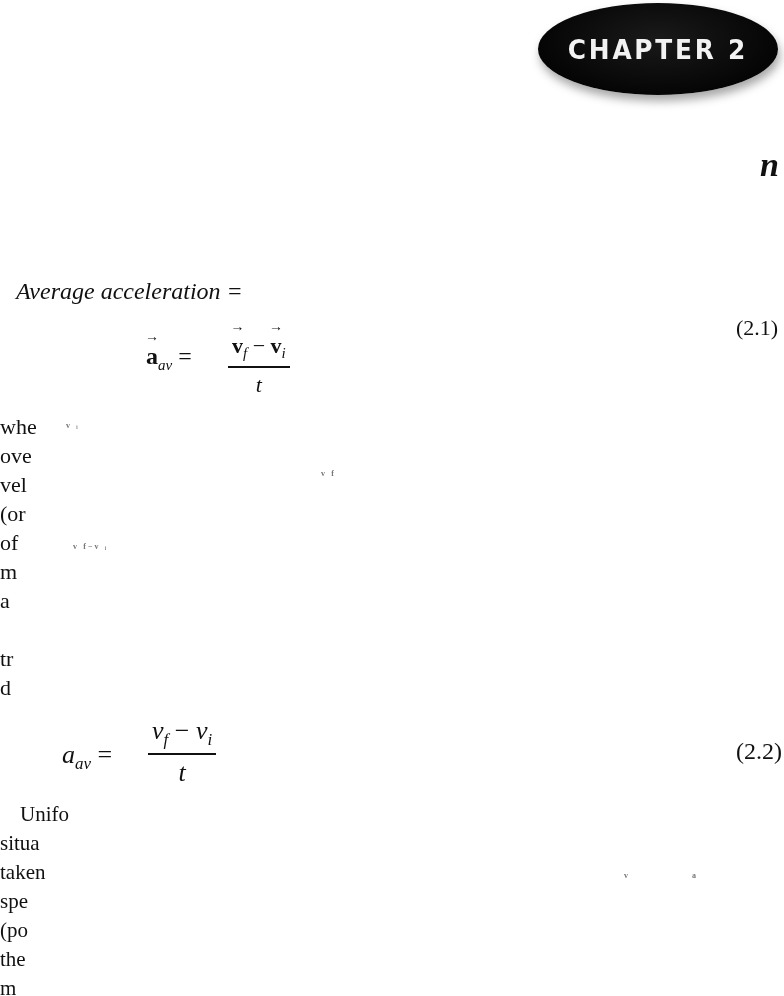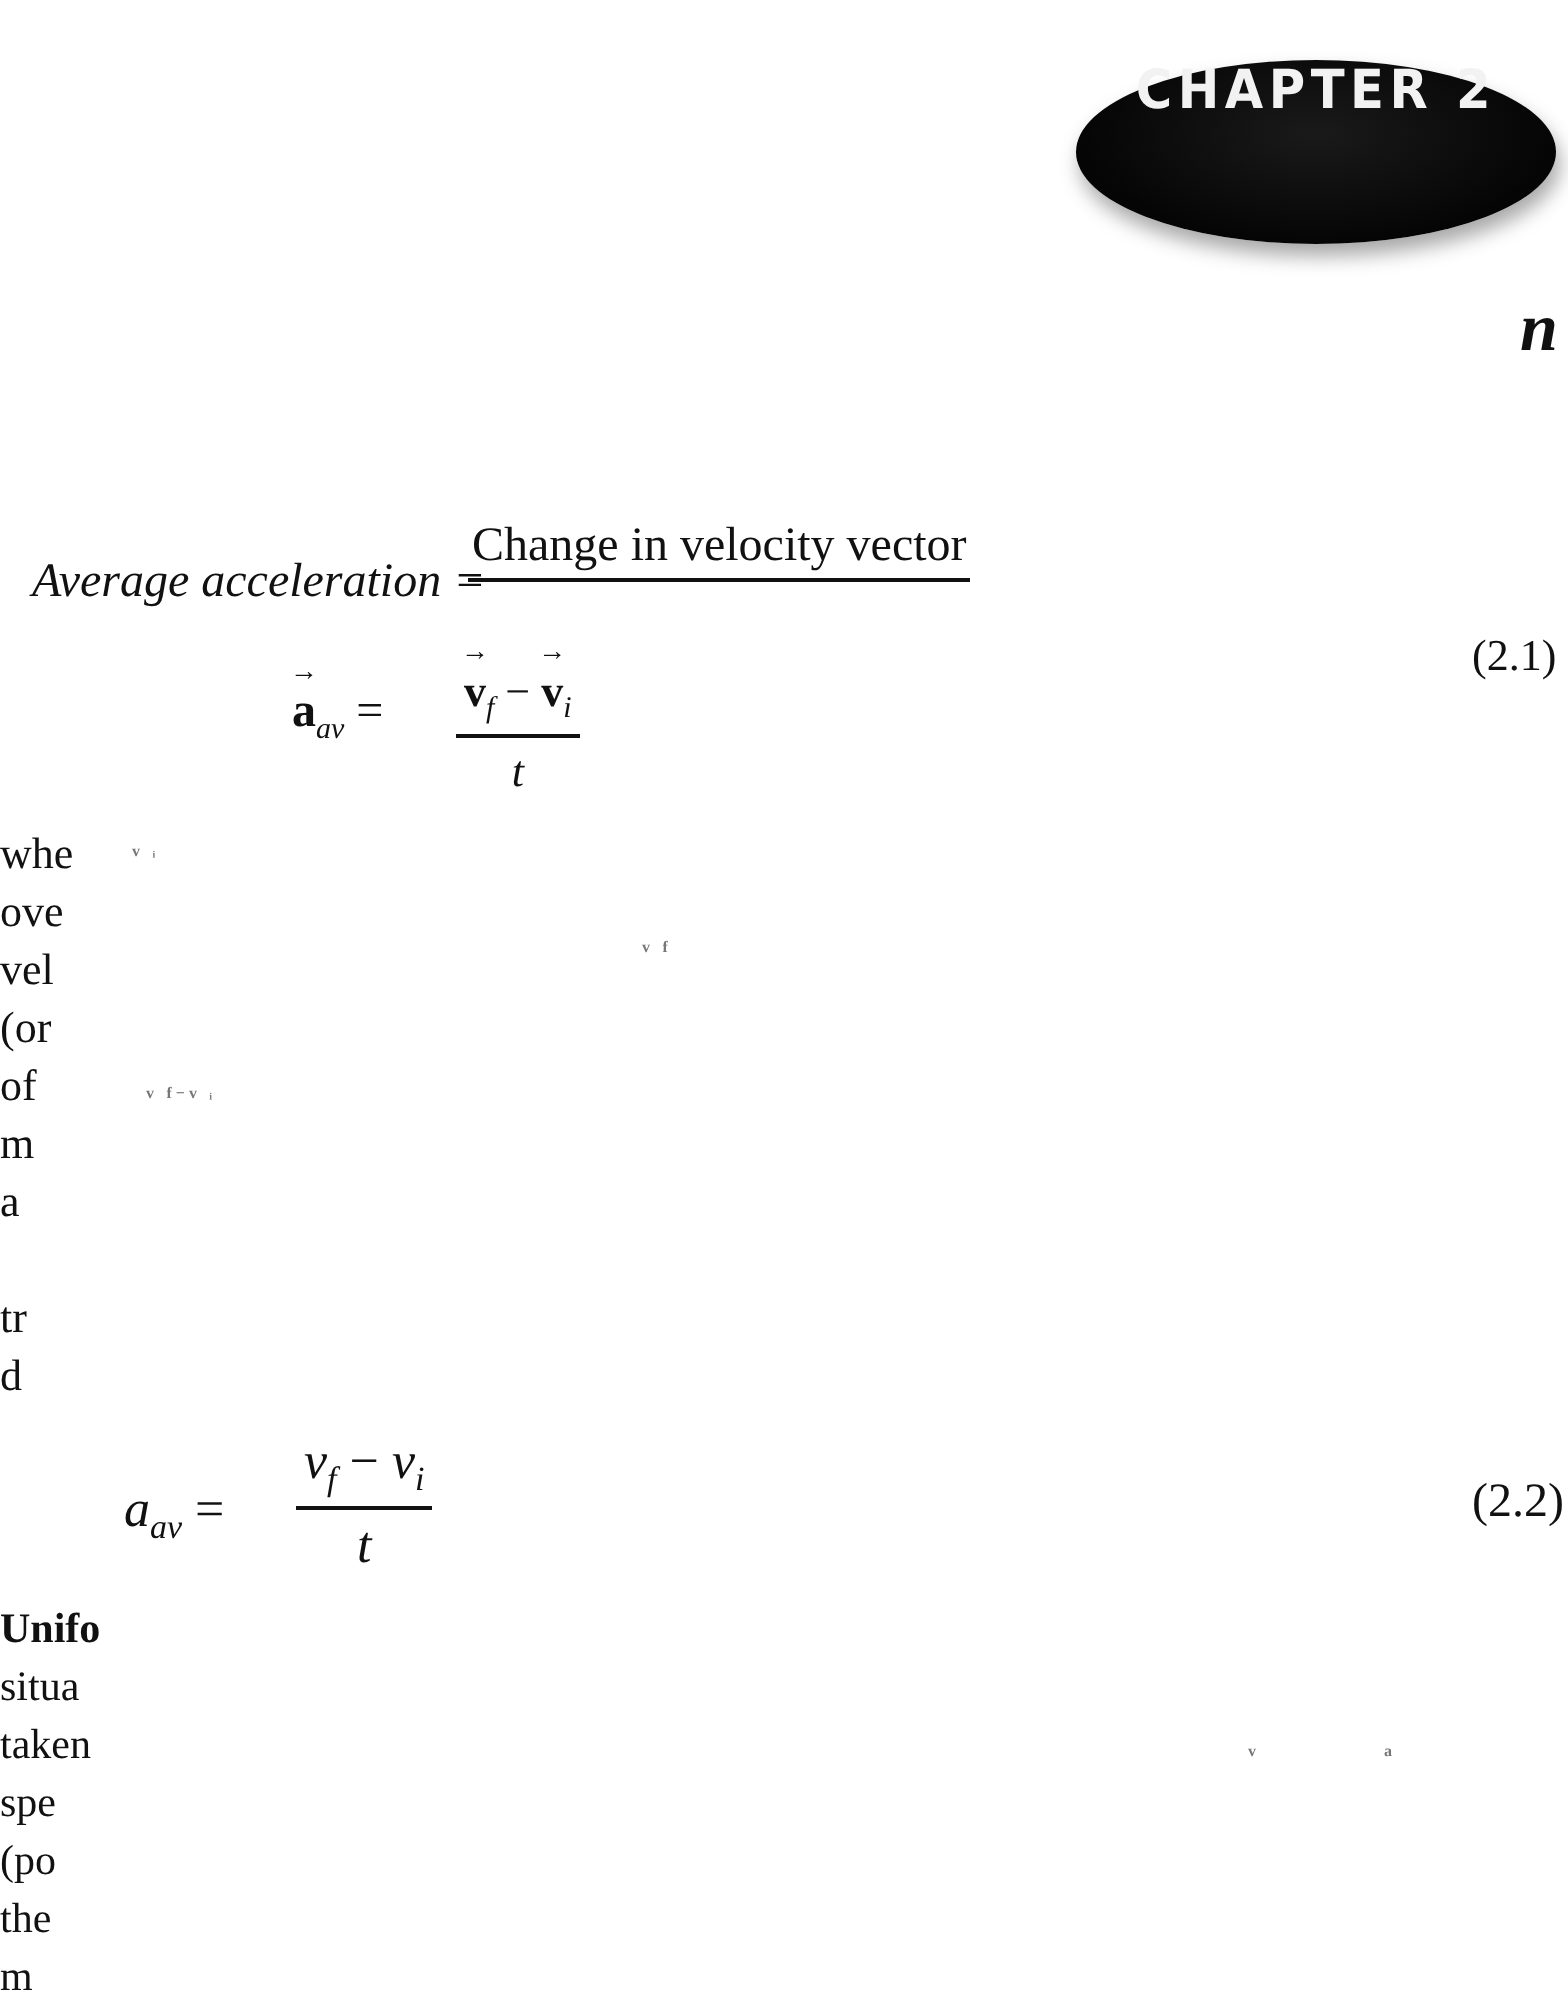--- a/index.html
+++ b/index.html
@@ -5,25 +5,25 @@
     html, body { margin: 0; padding: 0; }
     body {
       width: 784px; height: 996px; overflow: hidden; position: relative;
       background: #ffffff; color: #111111;
       font-family: "Liberation Serif", "DejaVu Serif", serif;
     }
     .abs { position: absolute; }
 
     
     .badge {
-      left: 538px; top: 30px; width: 240px; height: 92px;
+      left: 538px; top: 3px; width: 240px; height: 92px;
       border-radius: 50%;
       background: radial-gradient(ellipse at 50% 40%, #1a1a1a 0%, #050505 70%);
       box-shadow: 2px 6px 10px rgba(0,0,0,0.35);
-      display: flex; align-items: flex-start; justify-content: center;
+      display: flex; align-items: center; justify-content: center;
     }
     .badge-text {
       font-family: "DejaVu Sans", "Liberation Sans", sans-serif;
       font-weight: bold; color: #f2f2f2; font-size: 27px; letter-spacing: 3px;
       transform: scaleX(0.92);
     }
 
     .title-letter {
       left: 760px; top: 146px; font-size: 34px; font-weight: bold; font-style: italic;
     }
@@ -75,33 +75,32 @@
     .eq2-lhs { left: 62px; top: 740px; font-size: 26px; font-style: italic; white-space: nowrap; }
     .eq2-lhs sub { font-size: 17px; }
     .eq2-frac { left: 148px; top: 716px; font-size: 26px; font-style: italic; }
     .eq2-frac sub { font-size: 17px; }
     .eq2-frac .num { padding: 0 4px 3px 4px; }
     .eq2-frac .den { padding-top: 3px; }
 
     
     .para-2 { top: 800px; font-size: 21px; line-height: 29px; }
     .para-2 .line { height: 29px; white-space: nowrap; transform-origin: left; }
-    .para-2 .line.bold { font-weight: bold; }
+    .para-2 .line.bold { font-weight: normal; margin-left: 20px; }
   </style>
 </head>
 <body>
 
 <div class="abs badge">
   <span class="badge-text">CHAPTER 2</span>
 </div>
 <div class="abs title-letter">n</div>
 
 <div class="abs eq1-lhs">Average acceleration =</div>
 <div class="abs frac eq1-frac">
-  <span class="num">Change in velocity vector</span>
   <span class="bar"></span>
 </div>
 <div class="abs eqnum eqnum-1">(2.1)</div>
 
 <div class="abs eq1b-lhs">
   <span class="vec">a</span><sub class="it">av</sub>
   <span>=</span>
 </div>
 <div class="abs frac eq1b-frac">
   <span class="num">

